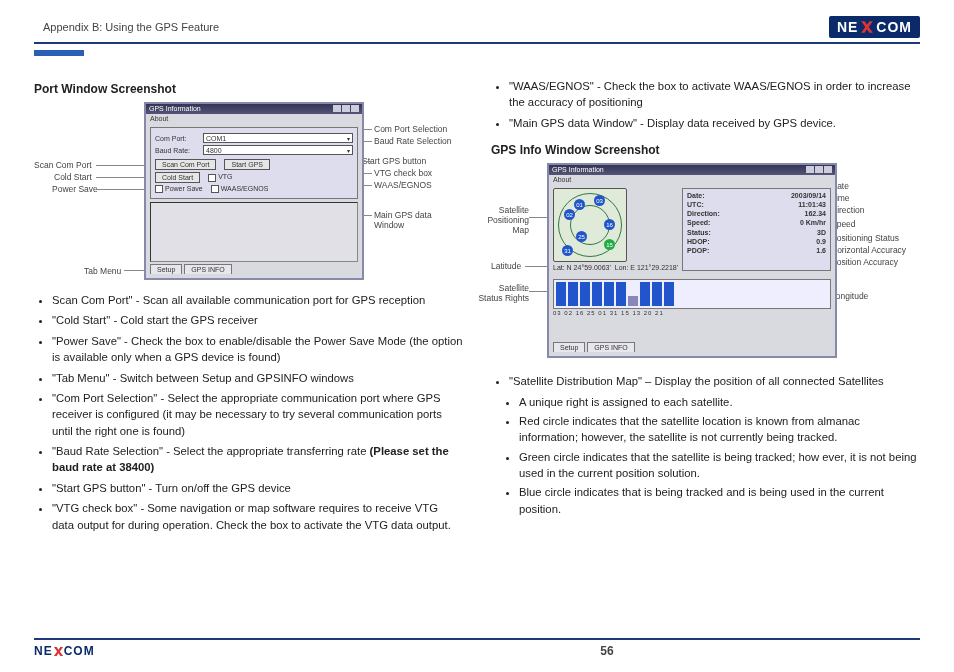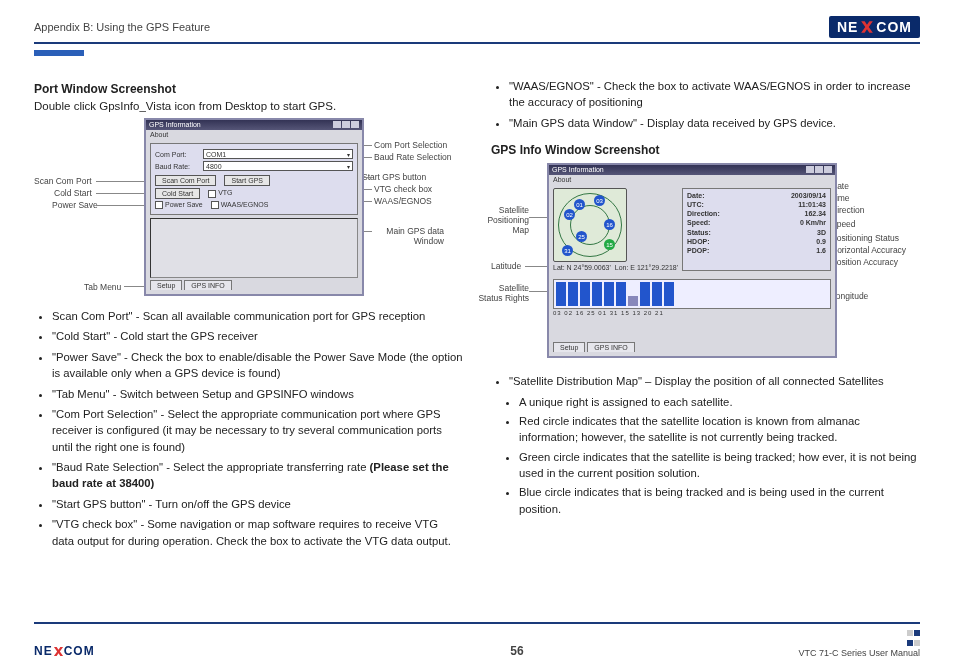--- a/index.html
+++ b/index.html
@@ -16,21 +16,21 @@
     padding: 16px 34px 0 34px;
   }
   .topbar {
     display: flex;
     justify-content: space-between;
     align-items: center;
     border-bottom: 2px solid #1a3a7a;
     padding-bottom: 4px;
     margin-bottom: 6px;
   }
-  .appendix { font-size: 11px; color: #444; }
+  .appendix { font-size: 11px; color: #444; margin-left: 9px; }
   .logo {
     display: flex; align-items: center;
     background: #0a2a6a; color: #fff;
     font-weight: bold; font-size: 14px;
     padding: 3px 8px; letter-spacing: 1px;
     border-radius: 2px;
   }
   .logo .x {
     width: 14px; height: 14px; margin: 0 2px;
     display: inline-flex; align-items: center; justify-content: center;
@@ -69,21 +69,21 @@
   .lbl7 { font-size: 7px; width: 44px; }
   .sel { flex: 1; background: #fff; border: 1px solid #555; height: 10px; font-size: 7px; padding: 0 2px; display: flex; align-items: center; justify-content: space-between; }
   .sel::after { content: "▾"; font-size: 6px; }
   .btn7 { border: 1px solid #555; background: #e6e6e6; font-size: 7px; padding: 1px 6px; }
   .chk { display: inline-block; width: 8px; height: 8px; border: 1px solid #555; background: #fff; margin-right: 2px; vertical-align: middle; }
   .mainarea { height: 60px; background: #e0e0e6; border: 1px inset #888; margin-top: 3px; }
   .tabs7 { display: flex; gap: 2px; margin-top: 2px; }
   .tab7 { border: 1px solid #777; border-bottom: none; background: #e6e6ec; font-size: 7px; padding: 1px 6px; }
 
   .callout {
-    position: absolute; font-size: 8.5px; color: #444; text-align: right;
+    position: absolute; font-size: 8.5px; color: #444;
   }
   .line { position: absolute; background: #888; }
 
   
   .shot2 { position: relative; margin: 6px 0 10px 40px; width: 290px; }
   .gpsbody { display: flex; gap: 4px; padding: 4px; }
   .satmap {
     width: 74px; height: 74px; background: #dfead8;
     border: 1px solid #555; position: relative; border-radius: 2px;
   }
@@ -135,21 +135,20 @@
           </svg>
         </span>COM
     </div>
   </div>
   <div class="bluebar"></div>
 
   <div class="cols">
 
     <div class="col">
       <h3>Port Window Screenshot</h3>
-      <p class="lead">Double click GpsInfo_Vista icon from Desktop to start GPS.</p>
 
       <div class="shot-wrap" style="height:180px;">
 
         <div class="callout" style="top:58px; left:0;">Scan Com Port</div>
         <div class="line" style="top:63px; left:62px; width:48px; height:1px;"></div>
         <div class="callout" style="top:70px; left:20px;">Cold Start</div>
         <div class="line" style="top:75px; left:62px; width:48px; height:1px;"></div>
         <div class="callout" style="top:82px; left:18px;">Power Save</div>
         <div class="line" style="top:87px; left:62px; width:48px; height:1px;"></div>
         <div class="callout" style="top:164px; left:50px;">Tab Menu</div>
@@ -348,17 +347,13 @@
   </div>
 </div>
 
 <div class="footer">
   <div class="left">
     <div class="flogo">NE<span class="x" style="width:11px;height:11px;"><svg viewBox="0 0 12 12">
             <polygon points="1,1 4,1 6,4 8,1 11,1 7.5,6 11,11 8,11 6,8 4,11 1,11 4.5,6" fill="#d33"></polygon>
           </svg></span>COM</div>
   </div>
   <div class="center">56</div>
-  <div class="right">
-    <div><span class="fsq g"></span><span class="fsq b"></span><br><span class="fsq b"></span><span class="fsq g"></span></div>
-    <div>VTC 71-C Series User Manual</div>
-  </div>
 </div>
 
 </body></html>

